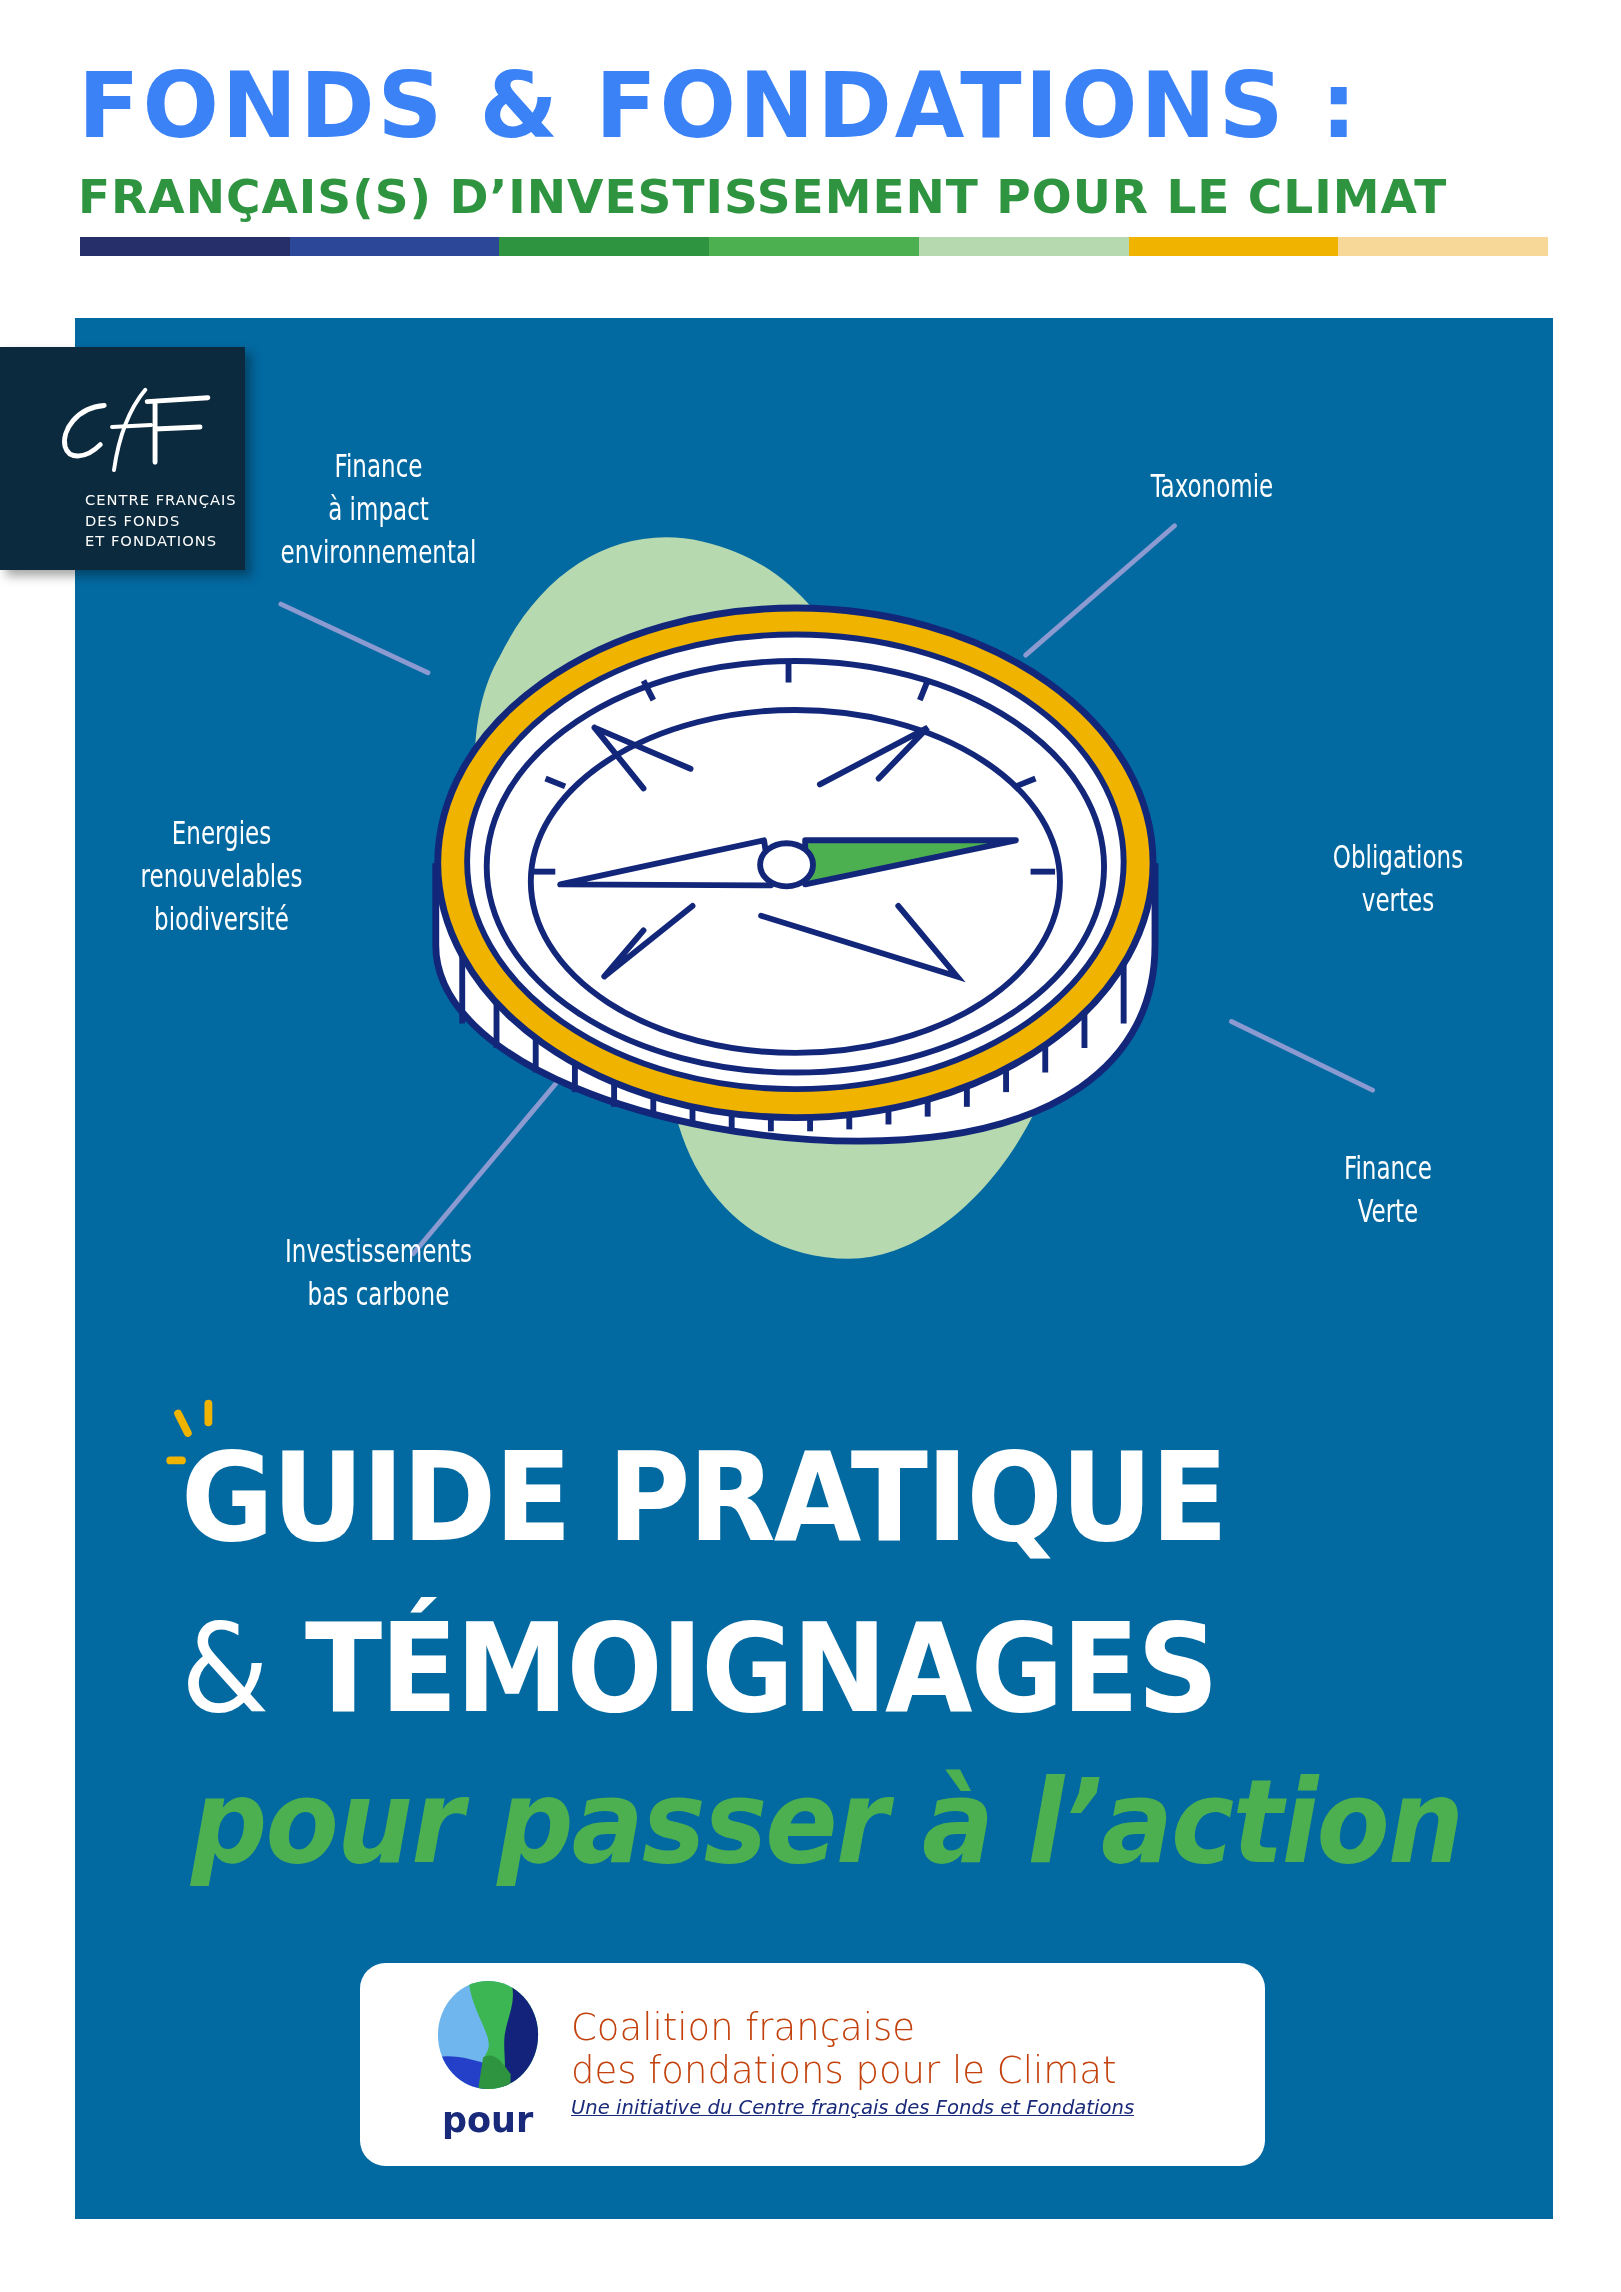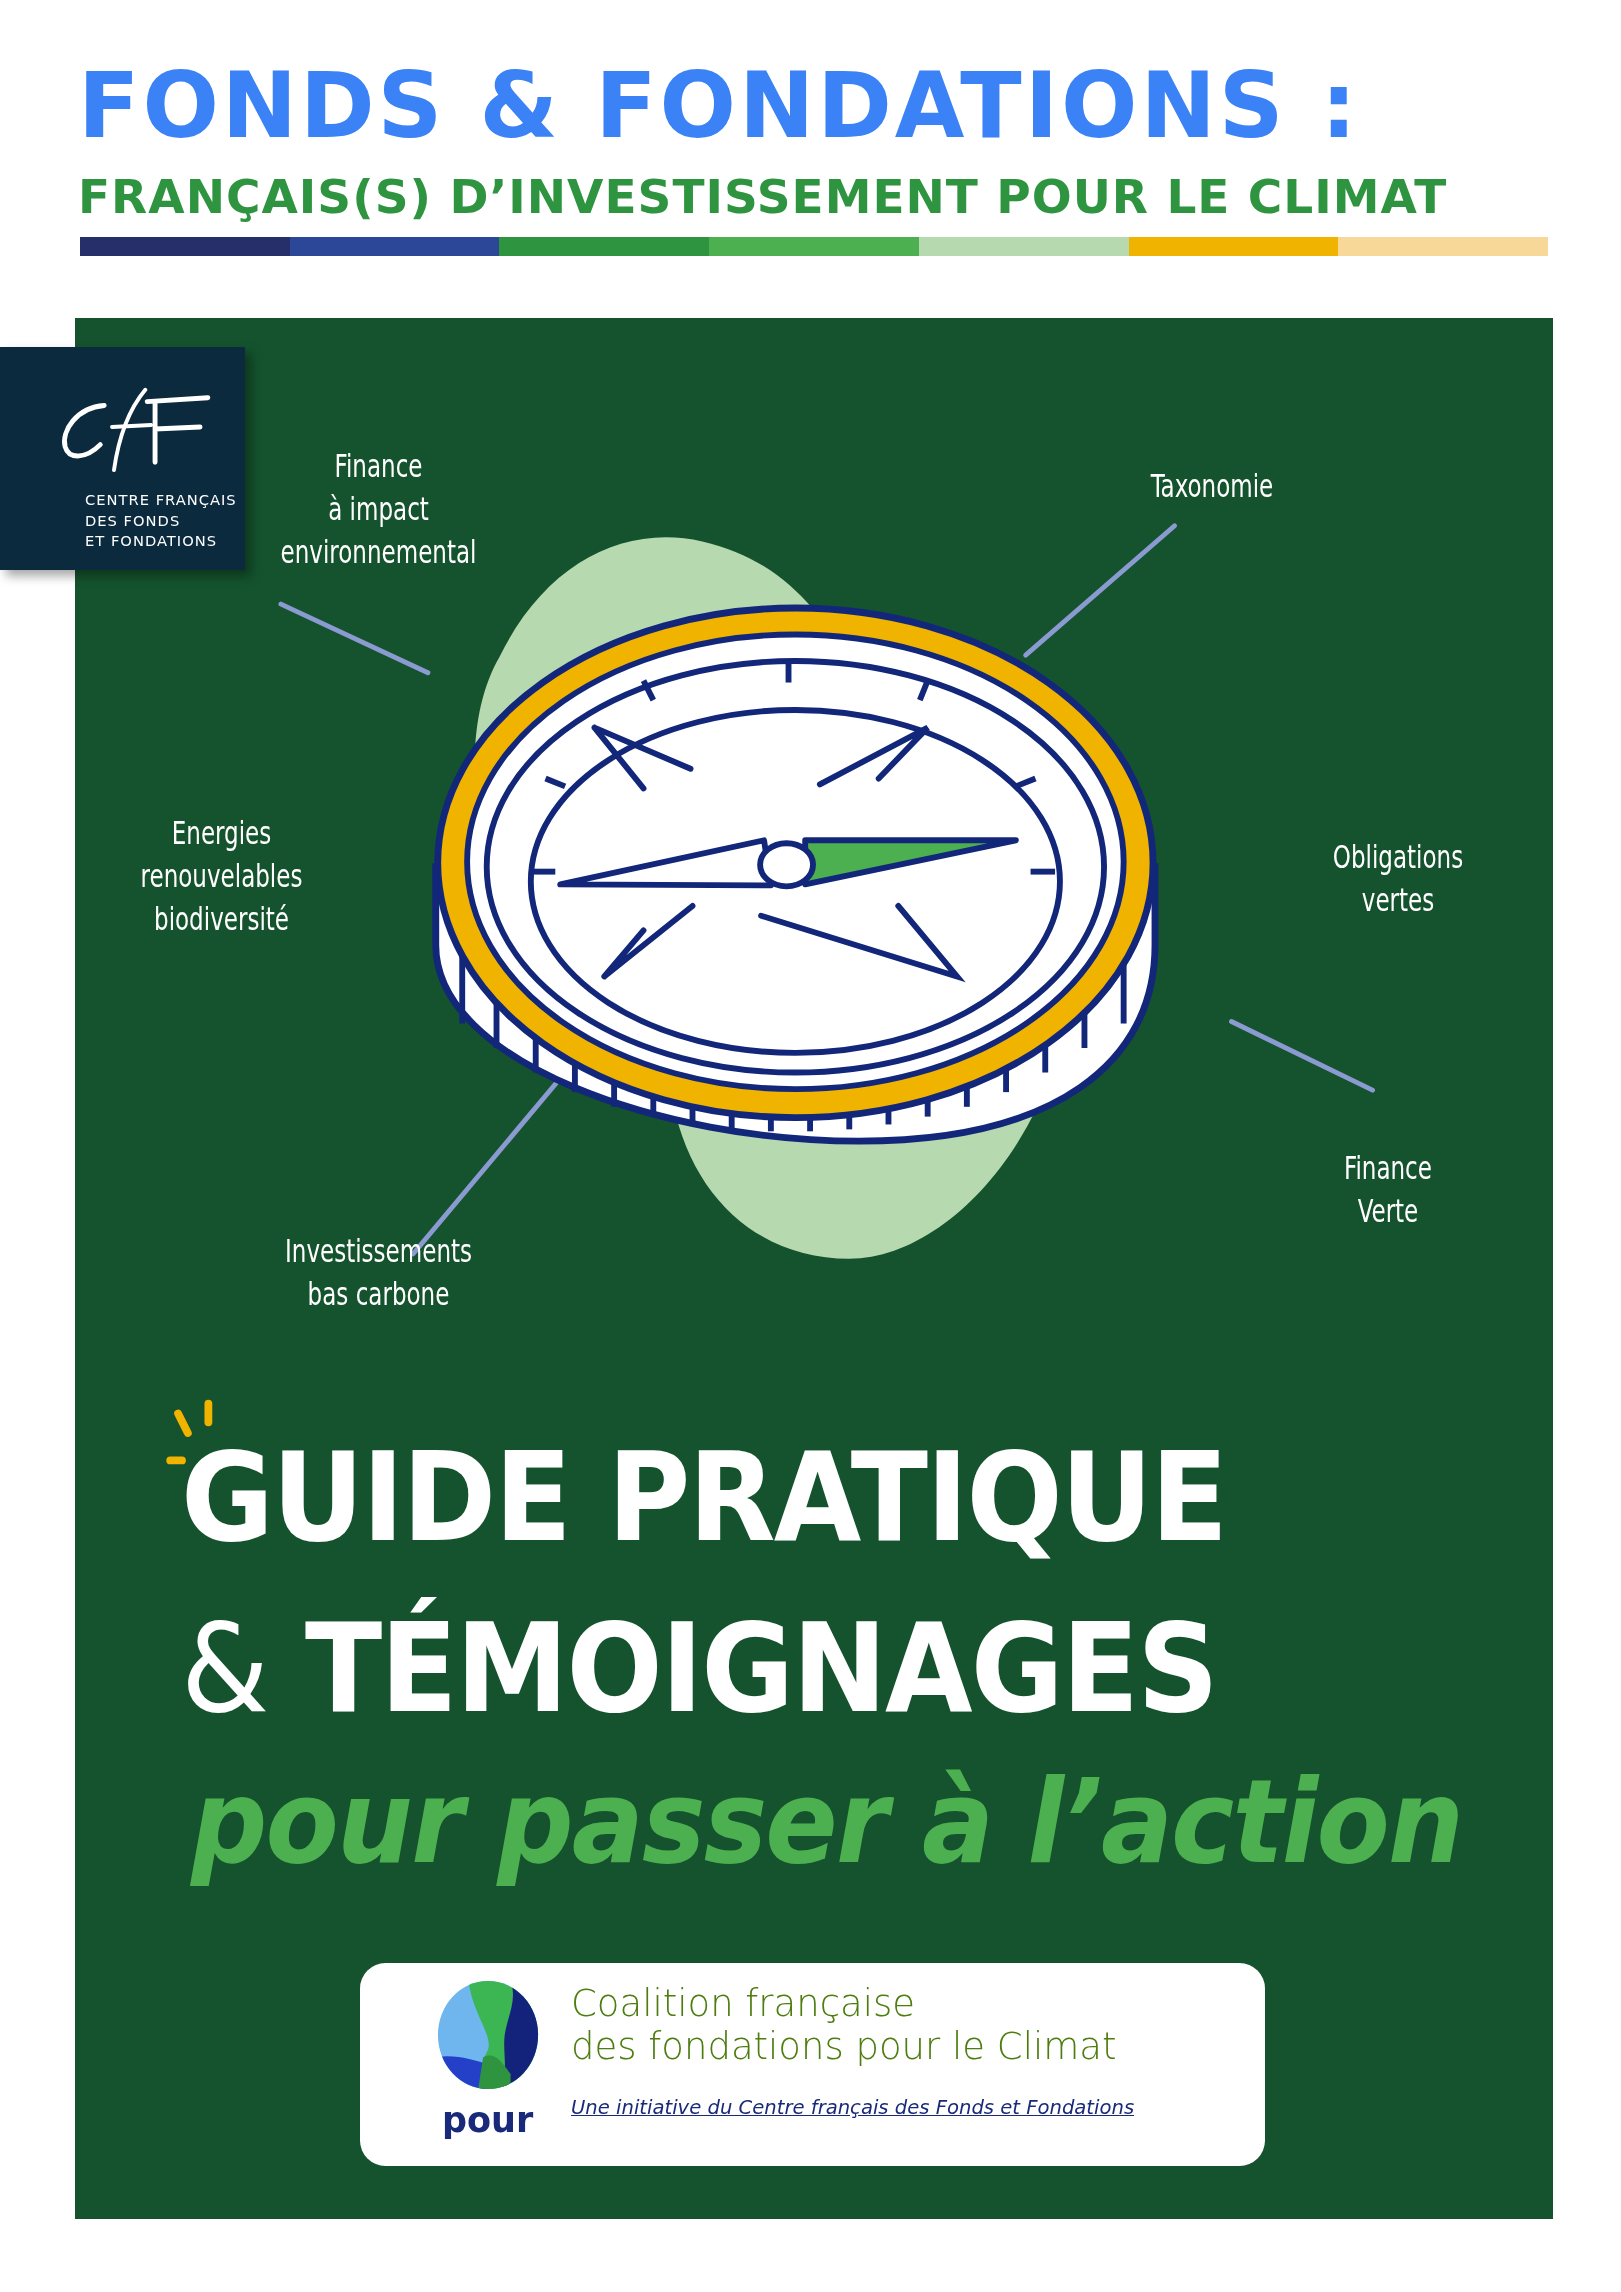--- a/index.html
+++ b/index.html
@@ -13,21 +13,21 @@
     transform: scaleX(1.0); transform-origin: left;
   }
   .sub-title {
     position: absolute; left: 78px; top: 173px; width: 1476px;
     font-family: "DejaVu Sans", sans-serif; font-weight: 700; font-size: 47px;
     color: #2e9440; letter-spacing: 1px; line-height: 1; white-space: nowrap;
   }
   .color-bar { position: absolute; left: 80px; top: 237px; width: 1468px; height: 18.6px; display: flex; }
   .color-bar span { flex: 1; height: 100%; }
 
-  .panel { position: absolute; left: 75px; top: 318px; width: 1478px; height: 1901px; background: #14532d; overflow: hidden; }
+  .panel { position: absolute; left: 75px; top: 318px; width: 1478px; height: 1901px; background: #0369a1; overflow: hidden; }
 
   .cff-logo {
     position: absolute; left: 0; top: 347px; width: 245px; height: 223px;
     background: #0c2a3e; box-shadow: 5.9px 5.9px 9.8px rgba(0,0,0,0.35); z-index: 5;
   }
   .cff-logo .mark { position: absolute; left: 57px; top: 37px; width: 157px; height: 88px; }
   .cff-logo .org {
     position: absolute; left: 57px; top: 143px; color: #fff;
     font-family: "DejaVu Sans", sans-serif; font-size: 14.7px; letter-spacing: 1px; line-height: 20.6px; margin-left: 28px;
   }
@@ -49,21 +49,21 @@
     line-height: 1; white-space: nowrap; letter-spacing: -2px; transform: scaleX(0.92); transform-origin: left;
   }
   .sparks { position: absolute; left: 137px; top: 1390px; width: 88px; height: 88px; }
 
   .cffc-card {
     position: absolute; left: 360px; top: 1963px; width: 905px; height: 203px;
     background: #ffffff; border-radius: 25.5px;
   }
   .cffc-circle { position: absolute; left: 74px; top: 17.6px; width: 108px; height: 108px; }
   .cffc-abbr { position: absolute; left: 82px; top: 137px; font-family: "DejaVu Sans", sans-serif; font-weight: 900; font-size: 35px; color: #1a2a7a; }
-  .cffc-name { position: absolute; left: 211px; top: 19px; color: #4d7c0f; font-family: "DejaVu Sans", sans-serif; font-size: 37px; line-height: 43px; font-weight: 300; }
+  .cffc-name { position: absolute; left: 211px; top: 43px; color: #c2410c; font-family: "DejaVu Sans", sans-serif; font-size: 37px; line-height: 43px; font-weight: 300; }
   .cffc-tag { position: absolute; left: 211px; top: 133px; color: #1a2a7a; font-family: "DejaVu Sans", sans-serif; font-style: italic; font-size: 19.6px; text-decoration: underline; }
 </style>
 </head>
 <body>
 
 <div class="main-title">FONDS &amp; FONDATIONS :</div>
 <div class="sub-title">FRANÇAIS(S) D’INVESTISSEMENT POUR LE CLIMAT</div>
 
 <div class="color-bar">
   <span style="background:#272f6b"></span>

